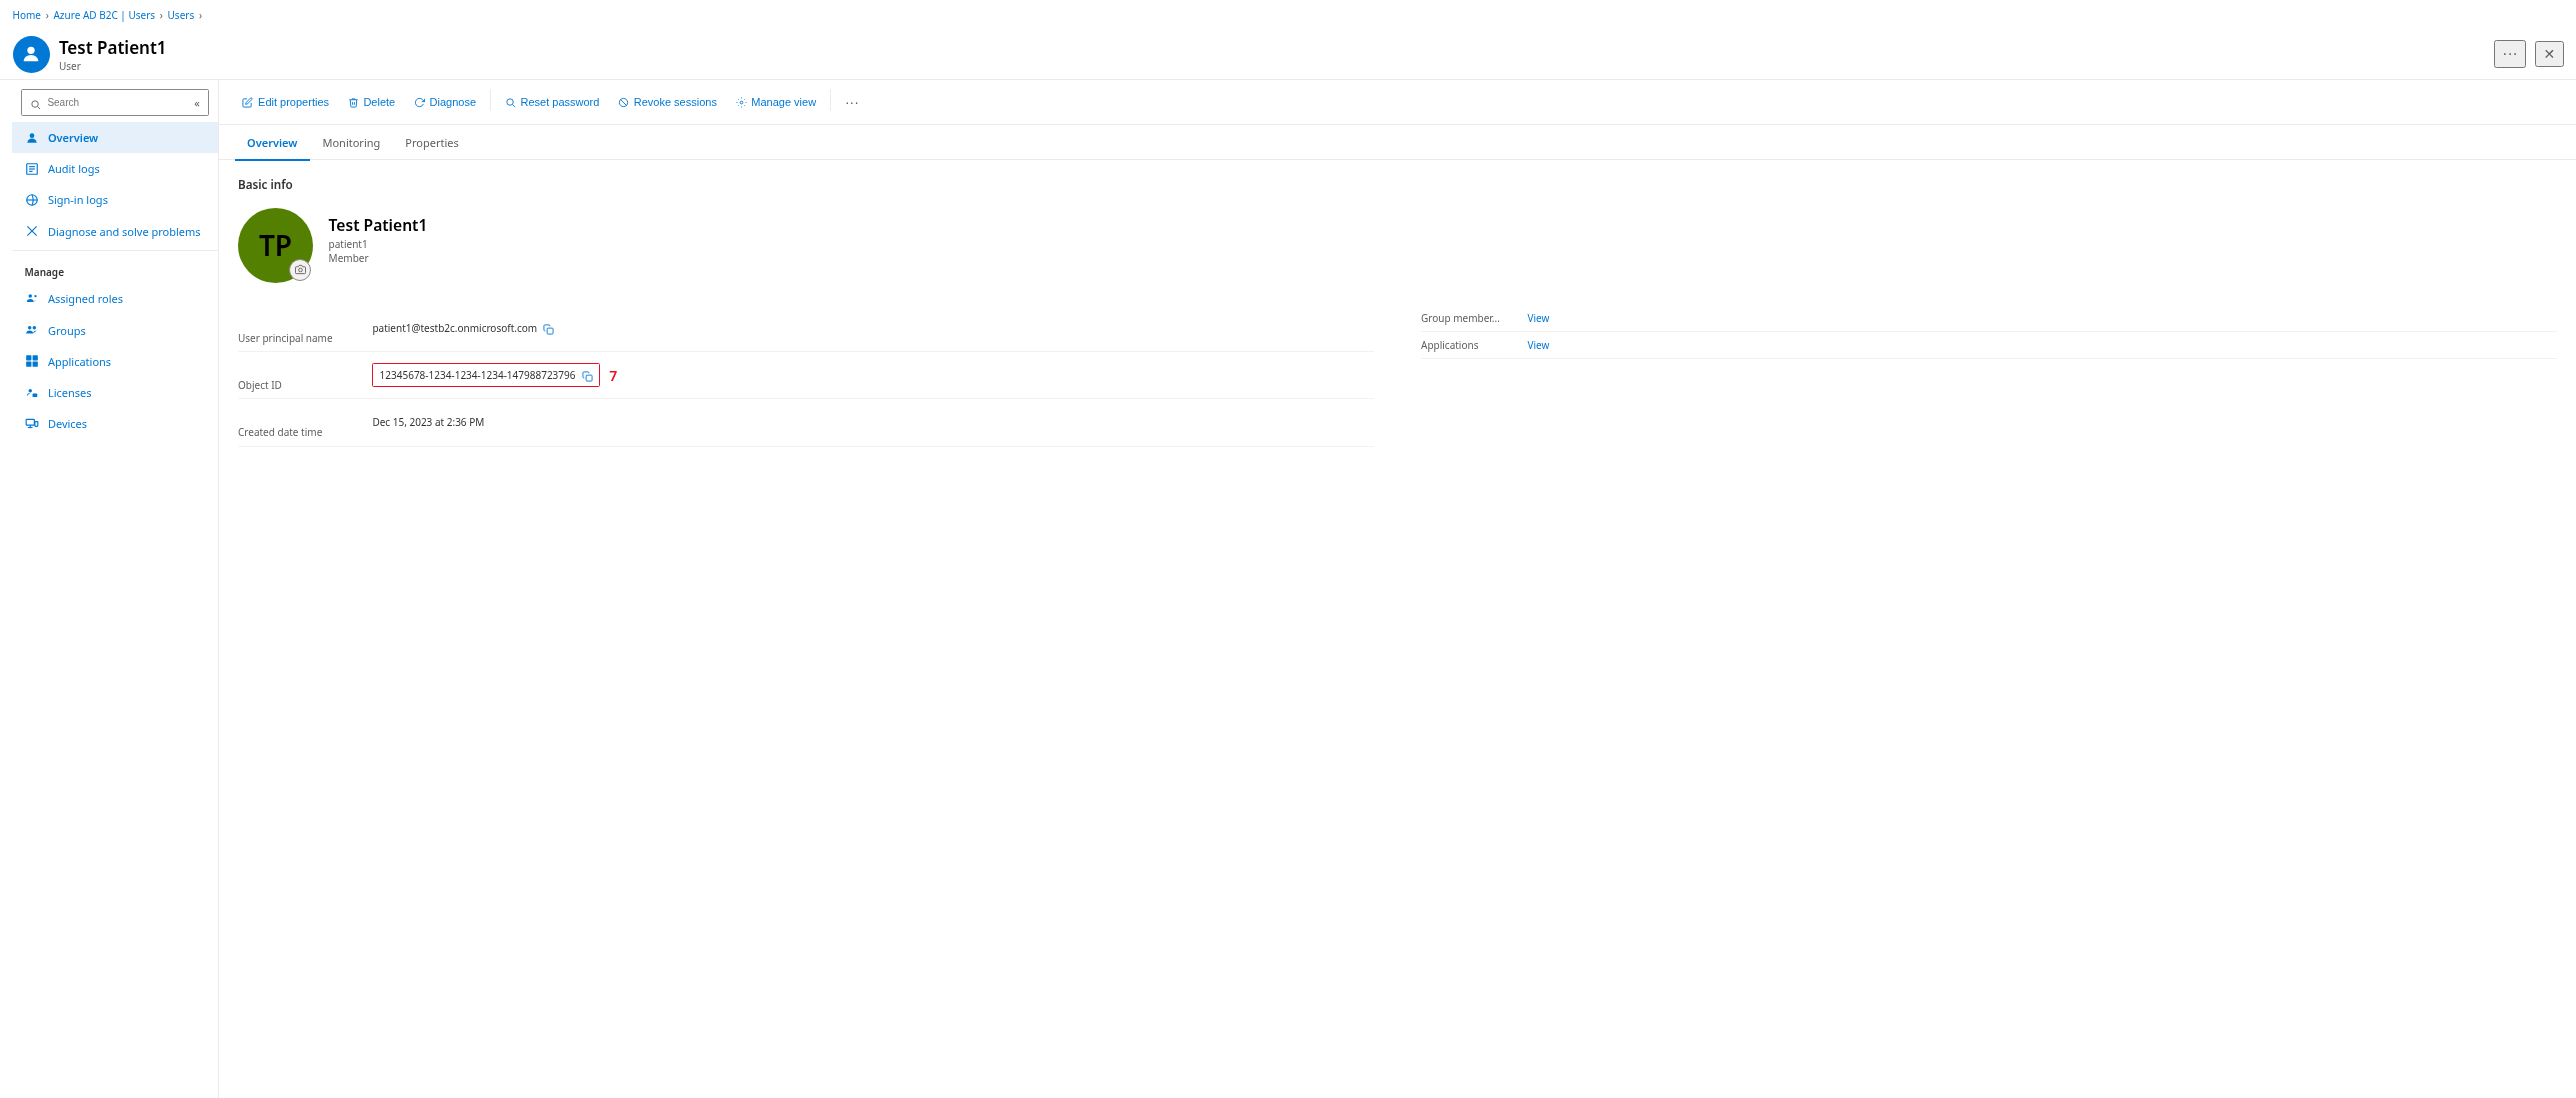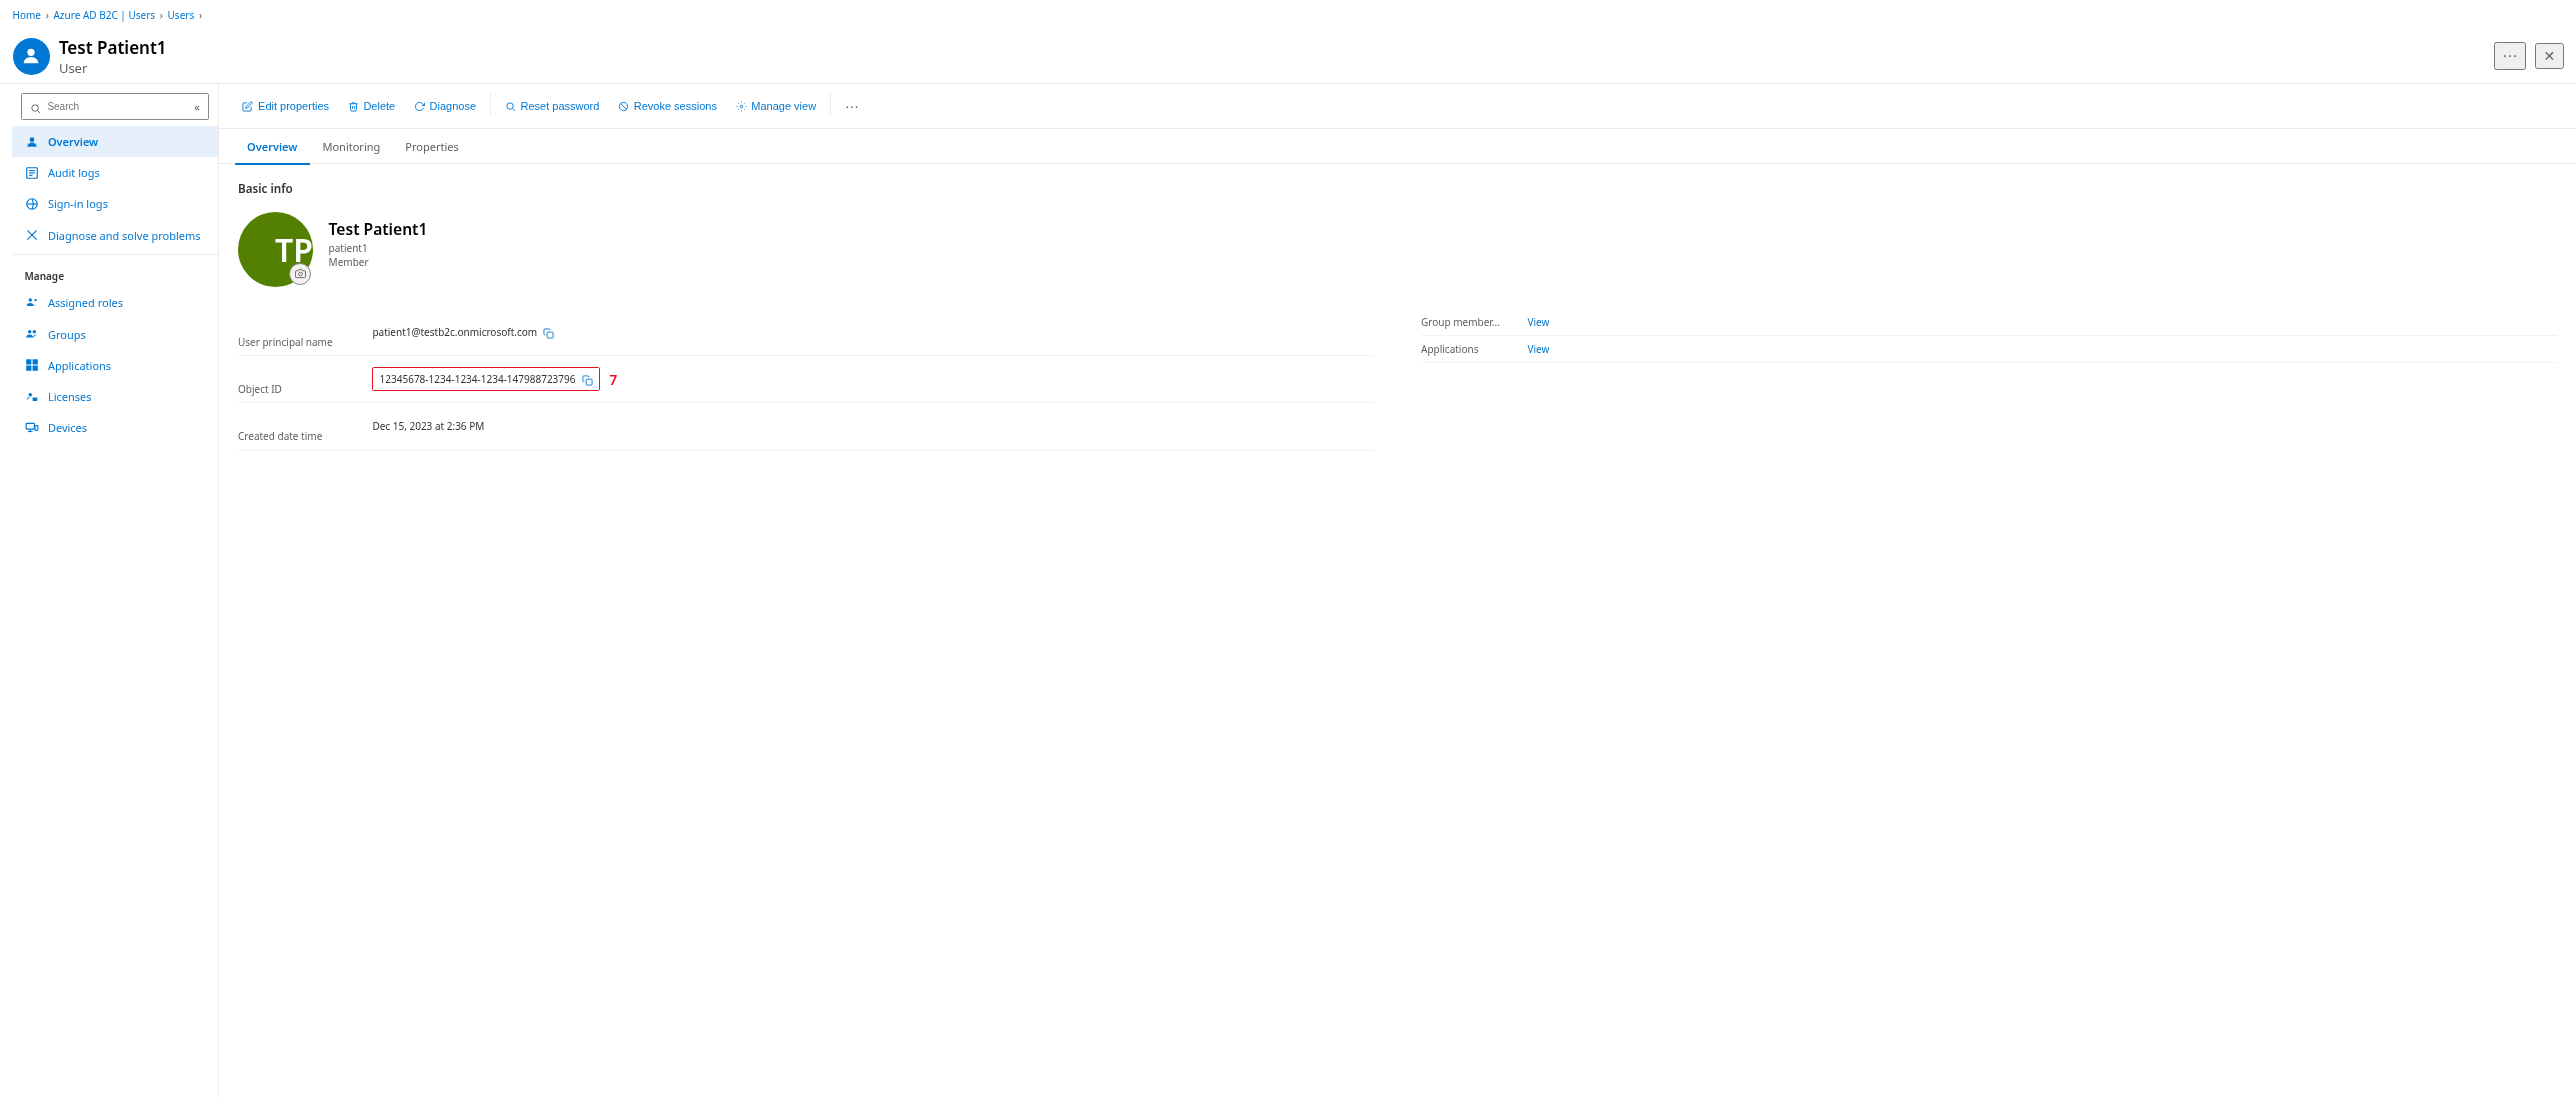--- a/index.html
+++ b/index.html
@@ -8,21 +8,21 @@
     
     .app-container { display: flex; flex-direction: column; height: 100vh; width: 100%; }
     .breadcrumb-bar { padding: 7.8px 12.5px; display: flex; align-items: center; gap: 4.7px; font-size: 10px; color: #0078d4; }
     .breadcrumb-bar span { color: #605e5c; }
     .breadcrumb-bar a { color: #0078d4; text-decoration: none; cursor: pointer; }
 
     .main-header { display: flex; align-items: center; padding: 6.2px 12.5px 6.2px 12.5px; gap: 9.4px; border-bottom: 0.8px solid #edebe9; }
     .avatar-icon { width: 37px; height: 37px; background: #0078d4; border-radius: 50%; display: flex; align-items: center; justify-content: center; color: white; font-size: 17px; flex-shrink: 0; }
     .header-title-block { flex: 1; }
     .header-title-block h1 { font-size: 17px; font-weight: 600; color: #000; }
-    .header-title-block .subtitle { font-size: 13px; color: #605e5c; }
+    .header-title-block .subtitle { font-size: 10px; color: #605e5c; }
     .header-more { font-size: 15.6px; color: #605e5c; cursor: pointer; padding: 3.1px 6.2px; }
     .close-btn { margin-left: auto; font-size: 14px; cursor: pointer; color: #605e5c; padding: 3.1px 6.2px; }
 
     .content-area { display: flex; flex: 1; overflow: hidden; }
 
     
     .sidebar { width: 219px; flex-shrink: 0; border-right: 0.8px solid #edebe9; display: flex; flex-direction: column; overflow-y: auto; padding-bottom: 12.5px; padding-left: 12px; }
     .search-box { margin: 9.4px 9.4px 6.2px 9.4px; display: flex; align-items: center; border: 0.8px solid #8a8886; border-radius: 1.6px; padding: 4.7px 7.8px; gap: 6.2px; background: #fff; }
     .search-box input { border: none; outline: none; font-size: 10px; flex: 1; color: #333; }
     .search-icon-svg { color: #605e5c; font-size: 11px; }
@@ -48,21 +48,21 @@
     
     .tabs-bar { display: flex; gap: 0; padding: 0 15.6px; border-bottom: 1.6px solid #edebe9; }
     .tab { padding: 9.4px 12.5px; cursor: pointer; font-size: 11px; color: #605e5c; border-bottom: 2.3px solid transparent; margin-bottom: -1.6px; }
     .tab.active { color: #0078d4; border-bottom: 2.3px solid #0078d4; font-weight: 600; }
 
     
     .overview-content { padding: 15.6px 19px; }
     .section-title { font-size: 11.7px; font-weight: 600; color: #333; margin-bottom: 15.6px; }
 
     .user-profile-row { display: flex; align-items: flex-start; gap: 15.6px; margin-bottom: 22px; }
-    .user-avatar { width: 75px; height: 75px; background: #538000; border-radius: 50%; display: flex; align-items: center; justify-content: flex-end; color: #ffffff; font-size: 32px; font-weight: 600; flex-shrink: 0; position: relative; }
+    .user-avatar { width: 75px; height: 75px; background: #538000; border-radius: 50%; display: flex; align-items: center; justify-content: center; color: #000000; font-size: 28px; font-weight: 600; flex-shrink: 0; position: relative; }
     .camera-btn { position: absolute; bottom: 1.6px; right: 1.6px; width: 22px; height: 22px; background: #f3f2f1; border-radius: 50%; border: 0.8px solid #8a8886; display: flex; align-items: center; justify-content: center; cursor: pointer; font-size: 11px; }
     .user-info { padding-top: 6.2px; }
     .user-info .name { font-size: 15.6px; font-weight: 600; color: #000; }
     .user-info .upn { font-size: 10px; color: #605e5c; margin-top: 1.6px; }
     .user-info .role { font-size: 10px; color: #605e5c; }
     .info-row { display: flex; align-items: center; gap: 9.4px; padding: 6.2px 0; border-bottom: 0.8px solid #f3f2f1; }
     .info-label { font-size: 10px; color: #605e5c; width: 125px; flex-shrink: 0; font-weight: 400; margin-top: 20px; }
     .info-value { font-size: 10px; color: #333; display: flex; align-items: center; gap: 6.2px; }
     .copy-icon { cursor: pointer; color: #0078d4; font-size: 11px; }
 

